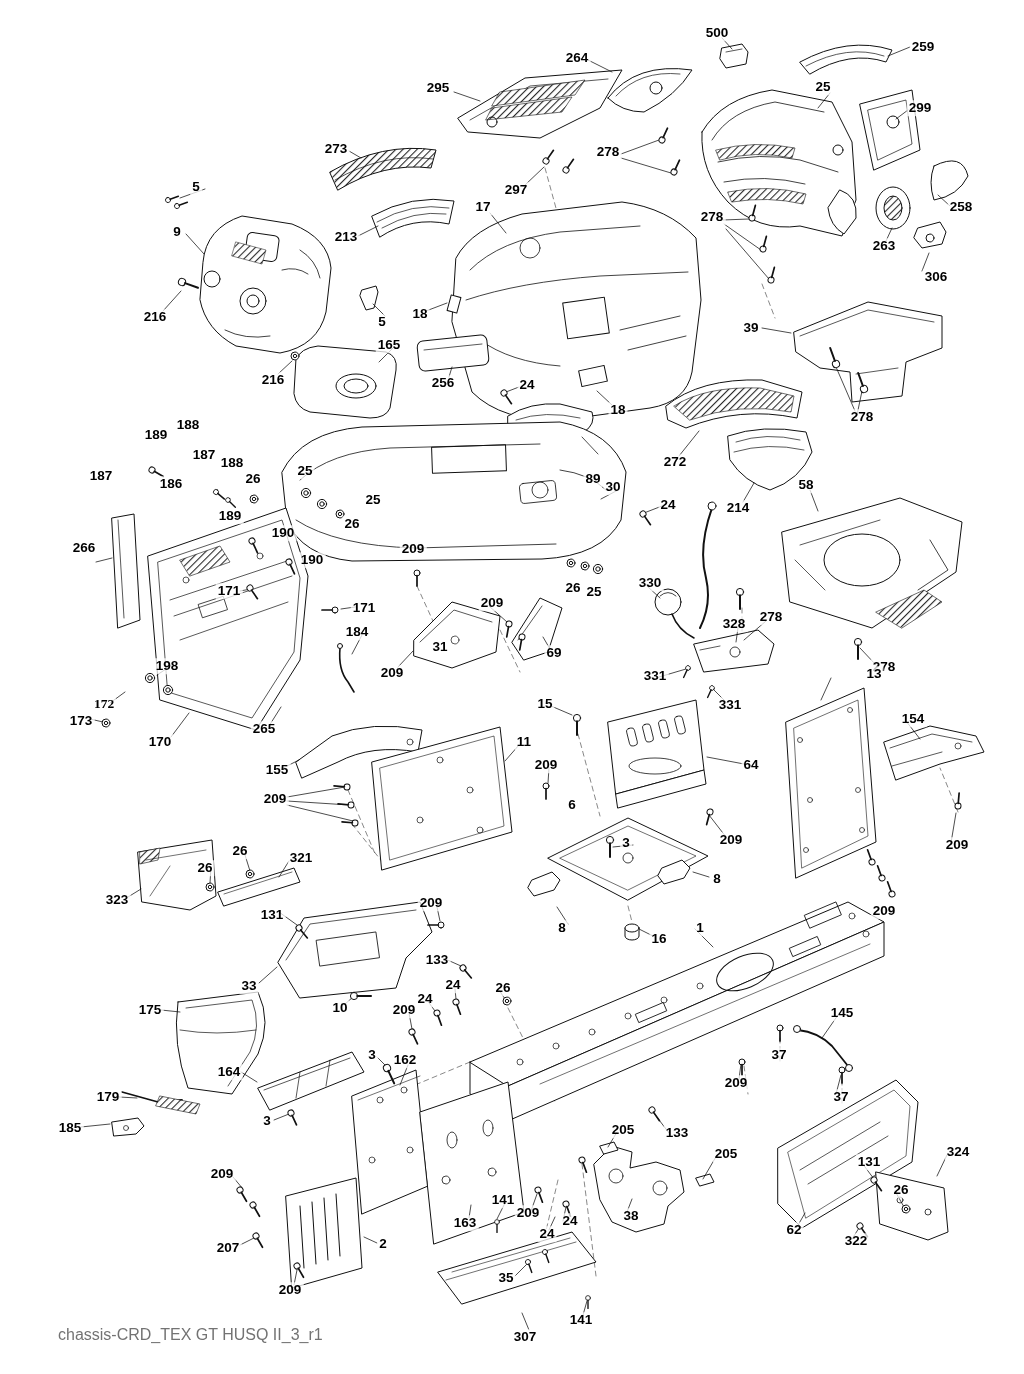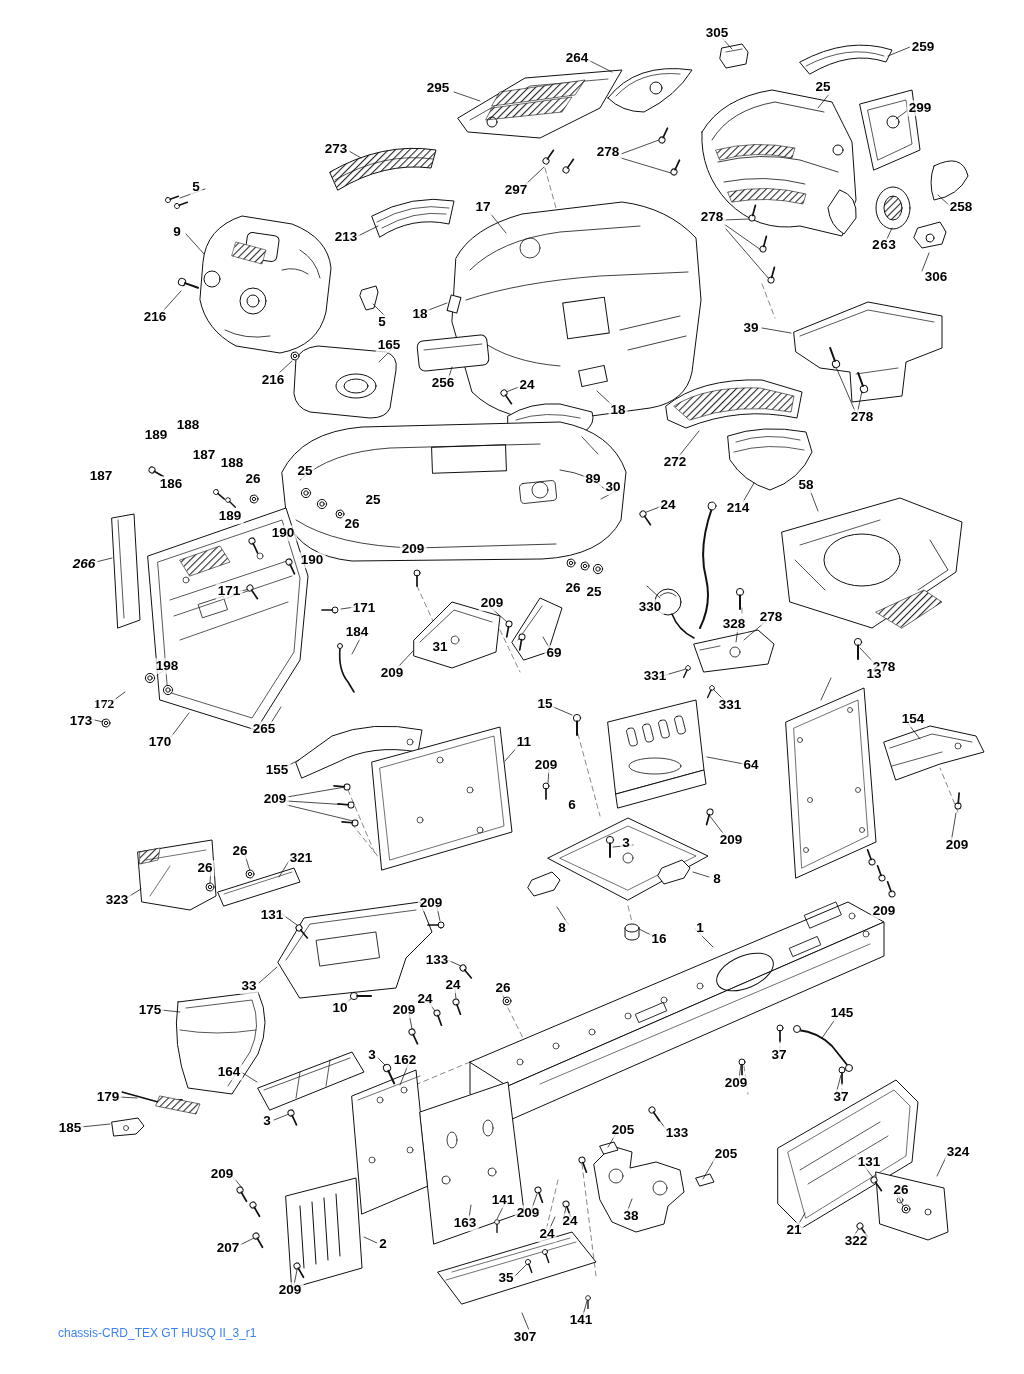--- a/index.html
+++ b/index.html
@@ -7,21 +7,21 @@
   body{position:relative;font-family:"Liberation Sans",sans-serif;color:#000}
   #stage{position:absolute;left:0;top:0;width:1024px;height:1374px;background:#fff}
   #stage svg{position:absolute;left:0;top:0}
   .callout{
     position:absolute;transform:translate(-50%,-50%);
     font-family:"Liberation Sans",sans-serif;font-size:13.5px;font-weight:bold;
     line-height:1;color:#000;padding:1px 2px;background:rgba(255,255,255,.75);
     cursor:pointer;white-space:nowrap;
   }
   .drawing-id{
-    position:absolute;left:58px;top:1326px;font-size:12px;color:#3b82f6;
+    position:absolute;left:58px;top:1326px;font-size:16px;color:#737373;
     font-family:"Liberation Sans",sans-serif;
   }
 </style>
 </head>
 <body>
 
 <div id="stage">
 
   <svg width="1024" height="1374" viewBox="0 0 1024 1374" xmlns="http://www.w3.org/2000/svg">
     <defs>
@@ -371,21 +371,21 @@
       <use href="#scr" transform="translate(582,1160) rotate(-20)"></use>
       <use href="#scr" transform="translate(497,1222) scale(.8)"></use>
       <use href="#scr" transform="translate(588,1298) scale(.8)"></use>
       <use href="#scr" transform="translate(528,1262) rotate(-20) scale(.85)"></use>
       <use href="#scr" transform="translate(545,1252) rotate(-20) scale(.85)"></use>
     </g>
   </svg>
 
   <div>
 
-      <span class="callout" style="left: 717px; top: 33px;">305</span>
+      <span class="callout" style="left: 717px; top: 33px;">500</span>
 
       <span class="callout" style="left: 923px; top: 47px;">259</span>
 
       <span class="callout" style="left: 577px; top: 58px;">264</span>
 
       <span class="callout" style="left: 823px; top: 87px;">25</span>
 
       <span class="callout" style="left: 438px; top: 88px;">295</span>
 
       <span class="callout" style="left: 920px; top: 108px;">299</span>
@@ -401,21 +401,21 @@
       <span class="callout" style="left: 483px; top: 207px;">17</span>
 
       <span class="callout" style="left: 961px; top: 207px;">258</span>
 
       <span class="callout" style="left: 712px; top: 217px;">278</span>
 
       <span class="callout" style="left: 177px; top: 232px;">9</span>
 
       <span class="callout" style="left: 346px; top: 237px;">213</span>
 
-      <span class="callout" style="left: 884px; top: 246px; font-family: Liberation Mono, monospace;">263</span>
+      <span class="callout" style="left: 884px; top: 246px;">263</span>
 
       <span class="callout" style="left: 924px; top: 277px; margin-left: 12px;">306</span>
 
       <span class="callout" style="left: 155px; top: 317px;">216</span>
 
       <span class="callout" style="left: 420px; top: 314px;">18</span>
 
       <span class="callout" style="left: 382px; top: 322px;">5</span>
 
       <span class="callout" style="left: 751px; top: 328px;">39</span>
@@ -465,23 +465,23 @@
       <span class="callout" style="left: 230px; top: 516px;">189</span>
 
       <span class="callout" style="left: 352px; top: 524px;">26</span>
 
       <span class="callout" style="left: 283px; top: 533px;">190</span>
 
       <span class="callout" style="left: 413px; top: 549px;">209</span>
 
       <span class="callout" style="left: 312px; top: 560px;">190</span>
 
-      <span class="callout" style="left: 84px; top: 564px; font-style: italic;">266</span>
-
-      <span class="callout" style="left: 650px; top: 583px; margin-top: 24px;">330</span>
+      <span class="callout" style="left: 84px; top: 548px;">266</span>
+
+      <span class="callout" style="left: 650px; top: 583px;">330</span>
 
       <span class="callout" style="left: 573px; top: 588px;">26</span>
 
       <span class="callout" style="left: 229px; top: 591px;">171</span>
 
       <span class="callout" style="left: 594px; top: 592px;">25</span>
 
       <span class="callout" style="left: 492px; top: 603px;">209</span>
 
       <span class="callout" style="left: 364px; top: 608px;">171</span>
@@ -613,21 +613,21 @@
       <span class="callout" style="left: 503px; top: 1200px;">141</span>
 
       <span class="callout" style="left: 528px; top: 1213px;">209</span>
 
       <span class="callout" style="left: 631px; top: 1216px;">38</span>
 
       <span class="callout" style="left: 570px; top: 1221px;">24</span>
 
       <span class="callout" style="left: 465px; top: 1223px;">163</span>
 
-      <span class="callout" style="left: 794px; top: 1230px;">21</span>
+      <span class="callout" style="left: 794px; top: 1230px;">62</span>
 
       <span class="callout" style="left: 547px; top: 1234px;">24</span>
 
       <span class="callout" style="left: 383px; top: 1244px;">2</span>
 
       <span class="callout" style="left: 856px; top: 1241px;">322</span>
 
       <span class="callout" style="left: 228px; top: 1248px;">207</span>
 
       <span class="callout" style="left: 506px; top: 1278px;">35</span>

